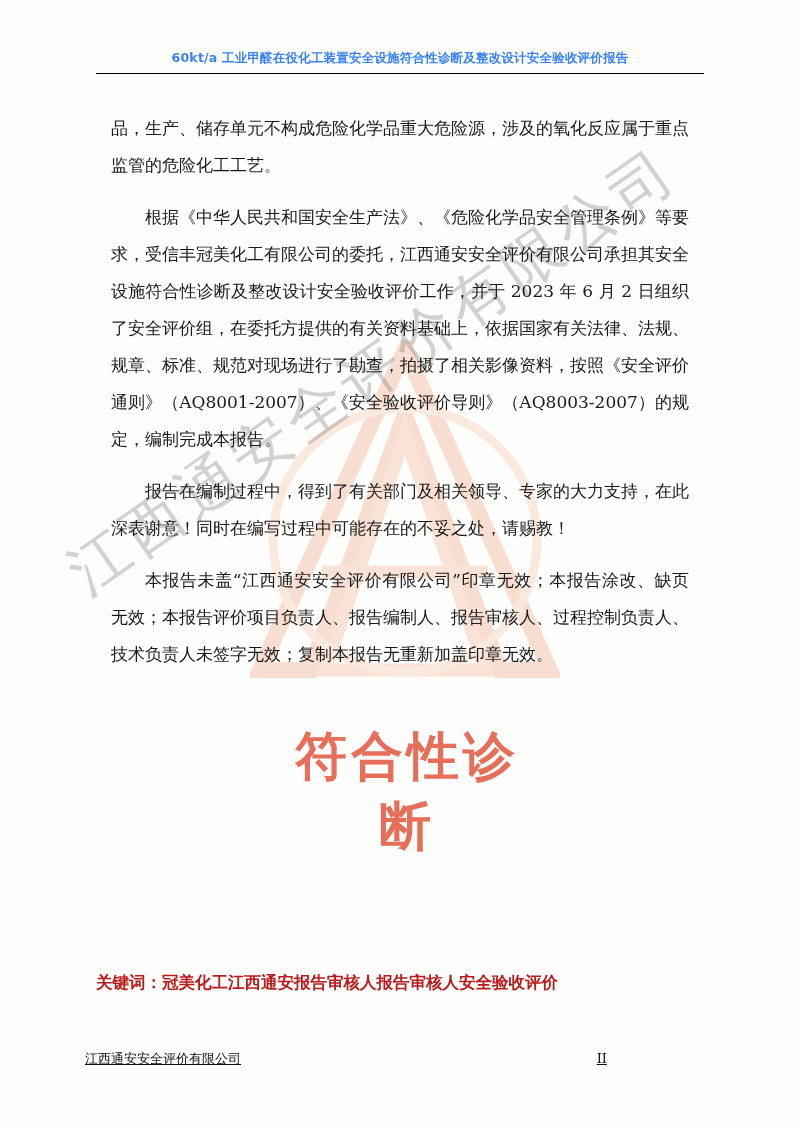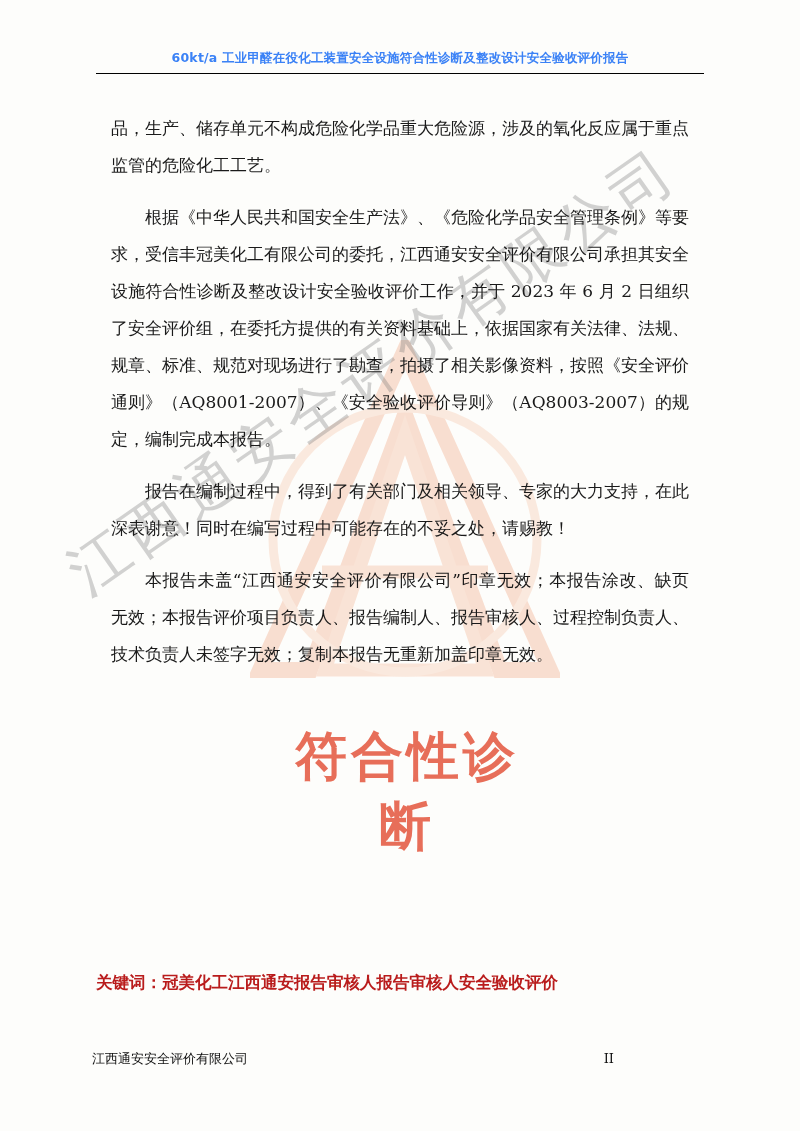--- a/index.html
+++ b/index.html
@@ -127,29 +127,30 @@
     color: #b91c1c;
     display: flex;
     align-items: baseline;
   }
   .keywords .kw-label { white-space: nowrap; }
   .keywords .kw-item { white-space: nowrap; }
 
   
   .footer {
     position: absolute;
-    left: 92px;
+    left: 85px;
     top: 1050px;
     width: 608px;
     z-index: 2;
     display: flex;
     justify-content: space-between;
     align-items: baseline;
     font-size: 13px;
     color: #111;
+    text-decoration: underline;
   }
   .footer .f-left { width: 35%; text-align: left; }
   .footer .f-center { width: 30%; text-align: center; }
   .footer .f-right { width: 35%; text-align: right; }
 </style>
 </head>
 <body>
 
 <div class="page">
 

